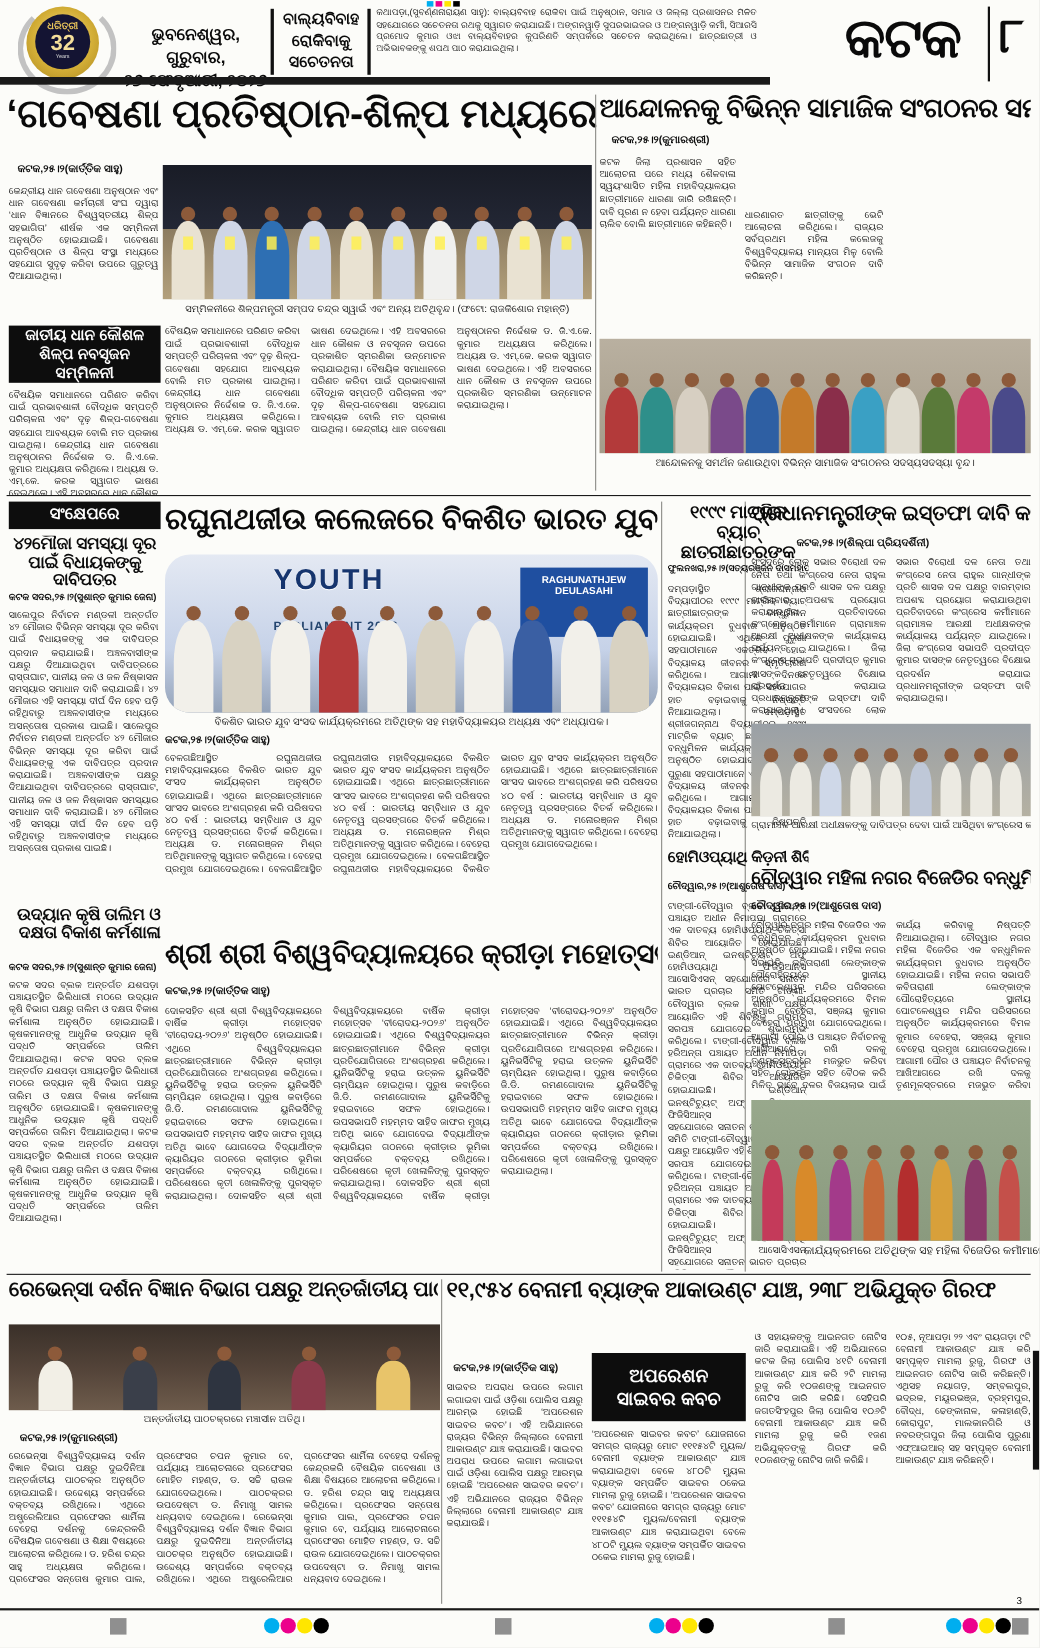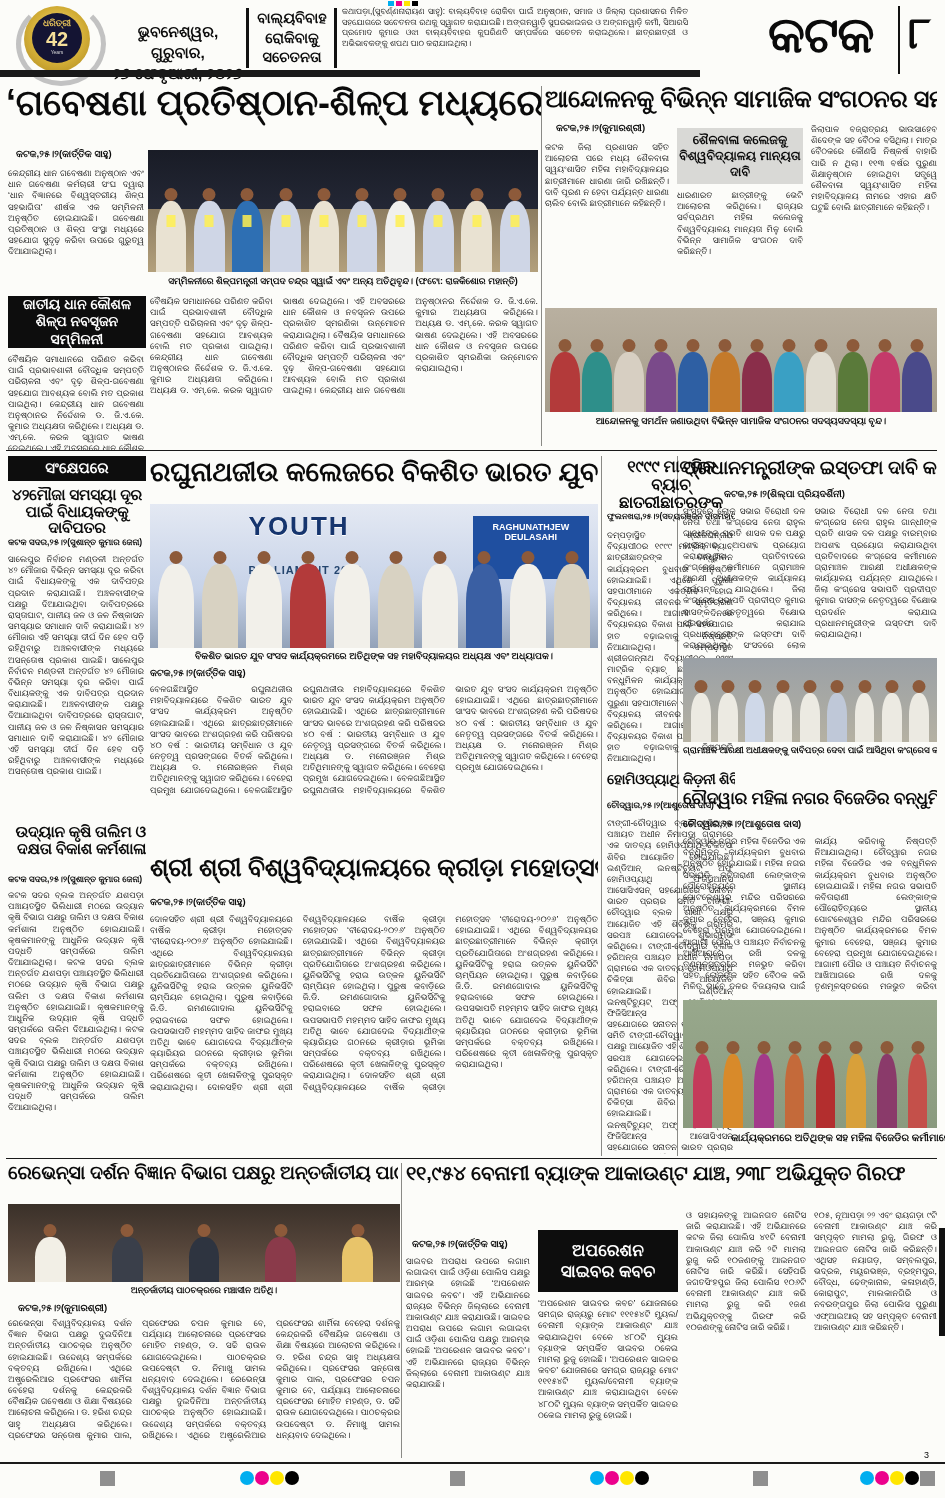--- a/index.html
+++ b/index.html
@@ -4,21 +4,21 @@
 <style>
   html,body{margin:0;padding:0;background:#e8e8e4;}
   .page{position:relative;width:945px;height:1498px;background:#fcfcf9;margin:0 auto;
         font-family:"Liberation Sans","DejaVu Sans",sans-serif;color:#0a0a0a;overflow:hidden;}
   .abs{position:absolute;}
   .hl{font-weight:bold;line-height:1.08;letter-spacing:-0.3px;overflow:hidden;}
   .hl1{white-space:nowrap;}
   .dl{font-weight:bold;font-size:9.5px;overflow:hidden;white-space:nowrap;}
   .dl span{border-bottom:1px solid #0a0a0a;padding-bottom:1px;}
   .bt{font-size:8.6px;line-height:1.3;text-align:justify;overflow:hidden;}
-  .cap{font-size:9.3px;font-weight:bold;text-align:center;overflow:hidden;white-space:nowrap;}
+  .cap{font-size:9.3px;font-weight:normal;text-align:center;overflow:hidden;white-space:nowrap;}
   .cols2{column-count:2;column-gap:9px;}
   .cols3{column-count:3;column-gap:10px;}
   .blackbox{background:#0d0d0d;color:#fff;font-weight:bold;text-align:center;
             display:flex;flex-direction:column;justify-content:center;overflow:hidden;line-height:1.25;}
   .graybox{background:#d9d9d6;color:#0a0a0a;font-weight:bold;text-align:center;
            display:flex;flex-direction:column;justify-content:center;overflow:hidden;line-height:1.3;font-size:12.5px;}
   .vr{background:#8a8a86;width:1px;}
   .hr{background:#1a1a1a;}
   
   .photo{position:absolute;overflow:hidden;background:#9a968c;}
@@ -86,21 +86,21 @@
     <b class="dot-m"></b>
     <b class="dot-y"></b>
     <b class="dot-k"></b>
   </div>
 
   <div class="logo">
     <div class="ring"></div>
     <div class="wreath"></div>
     <div class="core">
       <div class="nm">ଧରିତ୍ରୀ</div>
-      <div class="num">42</div>
+      <div class="num">32</div>
       <div class="yr">Years</div>
     </div>
   </div>
 
   <div class="abs" style="left:112px;top:22px;width:132px;text-align:center;font-weight:bold;font-size:15.5px;line-height:1.35;">
     <div>ଭୁବନେଶ୍ୱର, ଗୁରୁବାର,</div>
     <div>୨୬ ଫେବୃଆରୀ, ୨୦୨୬</div>
   </div>
 
   <div class="abs" style="left:246px;top:8px;width:3px;height:60px;background:#111;"></div>
@@ -144,23 +144,21 @@
   <div class="abs bt" style="left:8px;top:354px;width:136px;height:96px;">ବୈଷୟିକ ସମାଧାନରେ ପରିଣତ କରିବା ପାଇଁ ପ୍ରଭାବଶାଳୀ ବୌଦ୍ଧିକ ସମ୍ପତ୍ତି ପରିଚାଳନା ଏବଂ ଦୃଢ଼ ଶିଳ୍ପ-ଗବେଷଣା ସହଯୋଗ ଆବଶ୍ୟକ ବୋଲି ମତ ପ୍ରକାଶ ପାଇଥିଲା। କେନ୍ଦ୍ରୀୟ ଧାନ ଗବେଷଣା ଅନୁଷ୍ଠାନର ନିର୍ଦ୍ଦେଶକ ଡ. ଜି.ଏ.କେ. କୁମାର ଅଧ୍ୟକ୍ଷତା କରିଥିଲେ। ଅଧ୍ୟକ୍ଷ ଡ. ଏମ୍.କେ. କରକ ସ୍ୱାଗତ ଭାଷଣ ଦେଇଥିଲେ। ଏହି ଅବସରରେ ଧାନ କୌଶଳ ଓ ନବସୃଜନ ଉପରେ ପ୍ରକାଶିତ ସ୍ମରଣିକା ଉନ୍ମୋଚନ କରାଯାଇଥିଲା।</div>
 
   <div class="abs bt cols3" style="left:150px;top:296px;width:388px;height:154px;">ବୈଷୟିକ ସମାଧାନରେ ପରିଣତ କରିବା ପାଇଁ ପ୍ରଭାବଶାଳୀ ବୌଦ୍ଧିକ ସମ୍ପତ୍ତି ପରିଚାଳନା ଏବଂ ଦୃଢ଼ ଶିଳ୍ପ-ଗବେଷଣା ସହଯୋଗ ଆବଶ୍ୟକ ବୋଲି ମତ ପ୍ରକାଶ ପାଇଥିଲା। କେନ୍ଦ୍ରୀୟ ଧାନ ଗବେଷଣା ଅନୁଷ୍ଠାନର ନିର୍ଦ୍ଦେଶକ ଡ. ଜି.ଏ.କେ. କୁମାର ଅଧ୍ୟକ୍ଷତା କରିଥିଲେ। ଅଧ୍ୟକ୍ଷ ଡ. ଏମ୍.କେ. କରକ ସ୍ୱାଗତ ଭାଷଣ ଦେଇଥିଲେ। ଏହି ଅବସରରେ ଧାନ କୌଶଳ ଓ ନବସୃଜନ ଉପରେ ପ୍ରକାଶିତ ସ୍ମରଣିକା ଉନ୍ମୋଚନ କରାଯାଇଥିଲା। ବୈଷୟିକ ସମାଧାନରେ ପରିଣତ କରିବା ପାଇଁ ପ୍ରଭାବଶାଳୀ ବୌଦ୍ଧିକ ସମ୍ପତ୍ତି ପରିଚାଳନା ଏବଂ ଦୃଢ଼ ଶିଳ୍ପ-ଗବେଷଣା ସହଯୋଗ ଆବଶ୍ୟକ ବୋଲି ମତ ପ୍ରକାଶ ପାଇଥିଲା। କେନ୍ଦ୍ରୀୟ ଧାନ ଗବେଷଣା ଅନୁଷ୍ଠାନର ନିର୍ଦ୍ଦେଶକ ଡ. ଜି.ଏ.କେ. କୁମାର ଅଧ୍ୟକ୍ଷତା କରିଥିଲେ। ଅଧ୍ୟକ୍ଷ ଡ. ଏମ୍.କେ. କରକ ସ୍ୱାଗତ ଭାଷଣ ଦେଇଥିଲେ। ଏହି ଅବସରରେ ଧାନ କୌଶଳ ଓ ନବସୃଜନ ଉପରେ ପ୍ରକାଶିତ ସ୍ମରଣିକା ଉନ୍ମୋଚନ କରାଯାଇଥିଲା।</div>
 
   <div class="vr abs" style="left:541px;top:86px;height:360px;"></div>
 
   <div class="abs hl hl1" style="left:545px;top:86px;width:392px;height:32px;font-size:24px;">ଆନ୍ଦୋଳନକୁ ବିଭିନ୍ନ ସାମାଜିକ ସଂଗଠନର ସମର୍ଥନ</div>
   <div class="abs dl" style="left:556px;top:122px;width:150px;"><span>କଟକ,୨୫।୨(କୁମାରଶ୍ରୀ)</span></div>
 
   <div class="abs bt" style="left:545px;top:142px;width:124px;height:162px;">କଟକ ଜିଲା ପ୍ରଶାସନ ସହିତ ଆଲୋଚନା ପରେ ମଧ୍ୟ ଶୈଳବାଳା ସ୍ୱୟଂଶାସିତ ମହିଳା ମହାବିଦ୍ୟାଳୟର ଛାତ୍ରୀମାନେ ଧାରଣା ଜାରି ରଖିଛନ୍ତି। ଦାବି ପୂରଣ ନ ହେବା ପର୍ଯ୍ୟନ୍ତ ଧାରଣା ଚାଲିବ ବୋଲି ଛାତ୍ରୀମାନେ କହିଛନ୍ତି।</div>
-  <div class="graybox abs" style="left:677px;top:128px;width:126px;height:56px;">ଶୈଳବାଳା କଲେଜକୁ ବିଶ୍ୱବିଦ୍ୟାଳୟ ମାନ୍ୟତା ଦାବି</div>
   <div class="abs bt" style="left:677px;top:190px;width:126px;height:114px;">ଧାରଣାରତ ଛାତ୍ରୀଙ୍କୁ ଭେଟି ଆଲୋଚନା କରିଥିଲେ। ରାଜ୍ୟର ସର୍ବପ୍ରଥମ ମହିଳା କଲେଜକୁ ବିଶ୍ୱବିଦ୍ୟାଳୟ ମାନ୍ୟତା ମିଳୁ ବୋଲି ବିଭିନ୍ନ ସାମାଜିକ ସଂଗଠନ ଦାବି କରିଛନ୍ତି।</div>
-  <div class="abs bt" style="left:811px;top:124px;width:126px;height:180px;">ଜିଲାପାଳ ବଜ୍ରାତ୍ରୟ ଭାଉସାହେବ ଶିଦେଙ୍କ ସହ ବୈଠକ ବସିଥିଲା। ମାତ୍ର ବୈଠକରେ କୌଣସି ନିଷ୍କର୍ଷ ବାହାରି ପାରି ନ ଥିଲା। ୧୧୩ ବର୍ଷର ପୁରୁଣା ଶିକ୍ଷାନୁଷ୍ଠାନ ହୋଇଥିବା ସତ୍ତ୍ୱେ ଶୈଳବାଳା ସ୍ୱୟଂଶାସିତ ମହିଳା ମହାବିଦ୍ୟାଳୟ ନାମରେ ଏହାର କ୍ଷତି ଘଟୁଛି ବୋଲି ଛାତ୍ରୀମାନେ କହିଛନ୍ତି।</div>
 
   <div class="photo ph-crowd c2 abs" style="left:545px;top:308px;width:392px;height:104px;">
     <div class="ppl">
       <i></i>
         <i></i>
         <i></i>
         <i></i>
         <i></i>
         <i></i>
         <i></i>
@@ -178,21 +176,21 @@
   <div class="blackbox abs" style="left:8px;top:456px;width:138px;height:25px;font-size:15px;">ସଂକ୍ଷେପରେ</div>
   <div class="abs hl" style="left:8px;top:487px;width:138px;height:46px;font-size:15.5px;text-align:center;">୪୨ମୌଜା ସମସ୍ୟା ଦୂର ପାଇଁ ବିଧାୟକଙ୍କୁ ଦାବିପତ୍ର</div>
   <div class="abs dl" style="left:8px;top:537px;width:138px;font-size:8.6px;"><span>କଟକ ସଦର,୨୫।୨(ସୁଶାନ୍ତ କୁମାର ଜେନା)</span></div>
   <div class="abs bt" style="left:8px;top:554px;width:136px;height:264px;">ସାଲେପୁର ନିର୍ବାଚନ ମଣ୍ଡଳୀ ଅନ୍ତର୍ଗତ ୪୨ ମୌଜାର ବିଭିନ୍ନ ସମସ୍ୟା ଦୂର କରିବା ପାଇଁ ବିଧାୟକଙ୍କୁ ଏକ ଦାବିପତ୍ର ପ୍ରଦାନ କରାଯାଇଛି। ଅଞ୍ଚଳବାସୀଙ୍କ ପକ୍ଷରୁ ଦିଆଯାଇଥିବା ଦାବିପତ୍ରରେ ରାସ୍ତାଘାଟ, ପାନୀୟ ଜଳ ଓ ଜଳ ନିଷ୍କାସନ ସମସ୍ୟାର ସମାଧାନ ଦାବି କରାଯାଇଛି। ୪୨ ମୌଜାର ଏହି ସମସ୍ୟା ଦୀର୍ଘ ଦିନ ହେବ ପଡ଼ି ରହିଥିବାରୁ ଅଞ୍ଚଳବାସୀଙ୍କ ମଧ୍ୟରେ ଅସନ୍ତୋଷ ପ୍ରକାଶ ପାଇଛି। ସାଲେପୁର ନିର୍ବାଚନ ମଣ୍ଡଳୀ ଅନ୍ତର୍ଗତ ୪୨ ମୌଜାର ବିଭିନ୍ନ ସମସ୍ୟା ଦୂର କରିବା ପାଇଁ ବିଧାୟକଙ୍କୁ ଏକ ଦାବିପତ୍ର ପ୍ରଦାନ କରାଯାଇଛି। ଅଞ୍ଚଳବାସୀଙ୍କ ପକ୍ଷରୁ ଦିଆଯାଇଥିବା ଦାବିପତ୍ରରେ ରାସ୍ତାଘାଟ, ପାନୀୟ ଜଳ ଓ ଜଳ ନିଷ୍କାସନ ସମସ୍ୟାର ସମାଧାନ ଦାବି କରାଯାଇଛି। ୪୨ ମୌଜାର ଏହି ସମସ୍ୟା ଦୀର୍ଘ ଦିନ ହେବ ପଡ଼ି ରହିଥିବାରୁ ଅଞ୍ଚଳବାସୀଙ୍କ ମଧ୍ୟରେ ଅସନ୍ତୋଷ ପ୍ରକାଶ ପାଇଛି।</div>
 
   <div class="abs hl" style="left:8px;top:824px;width:138px;height:46px;font-size:15.5px;text-align:right;">ଉଦ୍ୟାନ କୃଷି ତାଲିମ ଓ ଦକ୍ଷତା ବିକାଶ କର୍ମଶାଳା</div>
   <div class="abs dl" style="left:8px;top:874px;width:138px;font-size:8.6px;"><span>କଟକ ସଦର,୨୫।୨(ସୁଶାନ୍ତ କୁମାର ଜେନା)</span></div>
   <div class="abs bt" style="left:8px;top:890px;width:136px;height:264px;">କଟକ ସଦର ବ୍ଲକ ଅନ୍ତର୍ଗତ ଯଶପଡ଼ା ପଞ୍ଚାୟତସ୍ଥିତ ଭିଲିଧାରୀ ମଠରେ ଉଦ୍ୟାନ କୃଷି ବିଭାଗ ପକ୍ଷରୁ ତାଲିମ ଓ ଦକ୍ଷତା ବିକାଶ କର୍ମଶାଳା ଅନୁଷ୍ଠିତ ହୋଇଯାଇଛି। କୃଷକମାନଙ୍କୁ ଆଧୁନିକ ଉଦ୍ୟାନ କୃଷି ପଦ୍ଧତି ସମ୍ପର୍କରେ ତାଲିମ ଦିଆଯାଇଥିଲା। କଟକ ସଦର ବ୍ଲକ ଅନ୍ତର୍ଗତ ଯଶପଡ଼ା ପଞ୍ଚାୟତସ୍ଥିତ ଭିଲିଧାରୀ ମଠରେ ଉଦ୍ୟାନ କୃଷି ବିଭାଗ ପକ୍ଷରୁ ତାଲିମ ଓ ଦକ୍ଷତା ବିକାଶ କର୍ମଶାଳା ଅନୁଷ୍ଠିତ ହୋଇଯାଇଛି। କୃଷକମାନଙ୍କୁ ଆଧୁନିକ ଉଦ୍ୟାନ କୃଷି ପଦ୍ଧତି ସମ୍ପର୍କରେ ତାଲିମ ଦିଆଯାଇଥିଲା। କଟକ ସଦର ବ୍ଲକ ଅନ୍ତର୍ଗତ ଯଶପଡ଼ା ପଞ୍ଚାୟତସ୍ଥିତ ଭିଲିଧାରୀ ମଠରେ ଉଦ୍ୟାନ କୃଷି ବିଭାଗ ପକ୍ଷରୁ ତାଲିମ ଓ ଦକ୍ଷତା ବିକାଶ କର୍ମଶାଳା ଅନୁଷ୍ଠିତ ହୋଇଯାଇଛି। କୃଷକମାନଙ୍କୁ ଆଧୁନିକ ଉଦ୍ୟାନ କୃଷି ପଦ୍ଧତି ସମ୍ପର୍କରେ ତାଲିମ ଦିଆଯାଇଥିଲା।</div>
 
   <div class="abs hl hl1" style="left:150px;top:458px;width:448px;height:40px;font-size:27px;">ରଘୁନାଥଜୀଉ କଲେଜରେ ବିକଶିତ ଭାରତ ଯୁବ ସଂସଦ</div>
-  <div class="photo ph-banner c3 abs" style="left:150px;top:504px;width:448px;height:144px;">
+  <div class="photo ph-banner c3 abs" style="left:150px;top:504px;width:448px;height:144px;border-radius:23px;">
     <div class="banner-txt">YOUTH</div>
     <div class="banner-sub">PARLIAMENT 2026</div>
     <div class="banner-side">RAGHUNATHJEW DEULASAHI</div>
     <div class="ppl">
       <i></i>
         <i></i>
         <i></i>
         <i></i>
         <i></i>
         <i></i>

